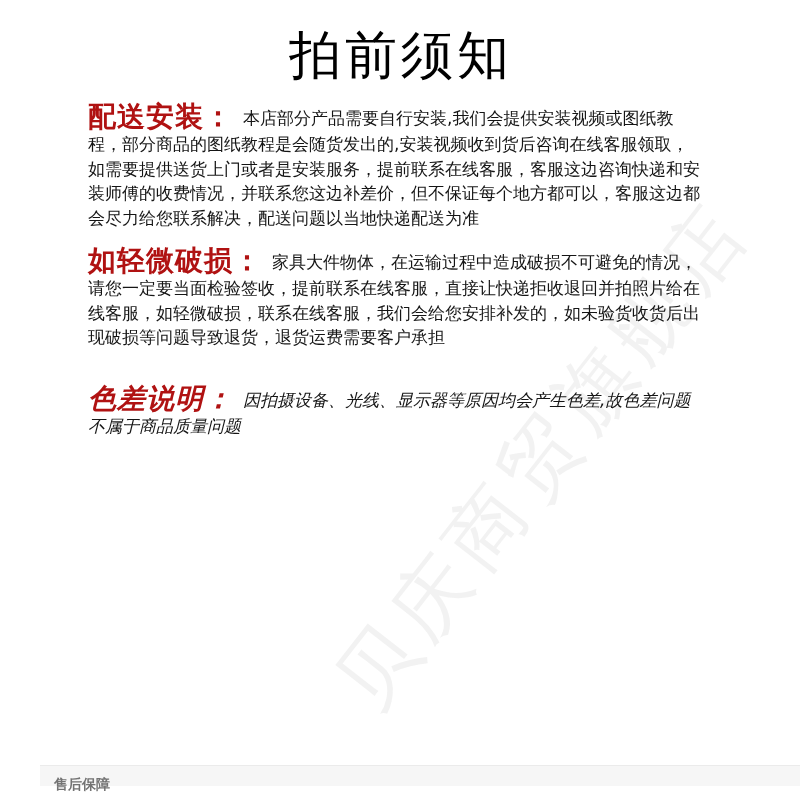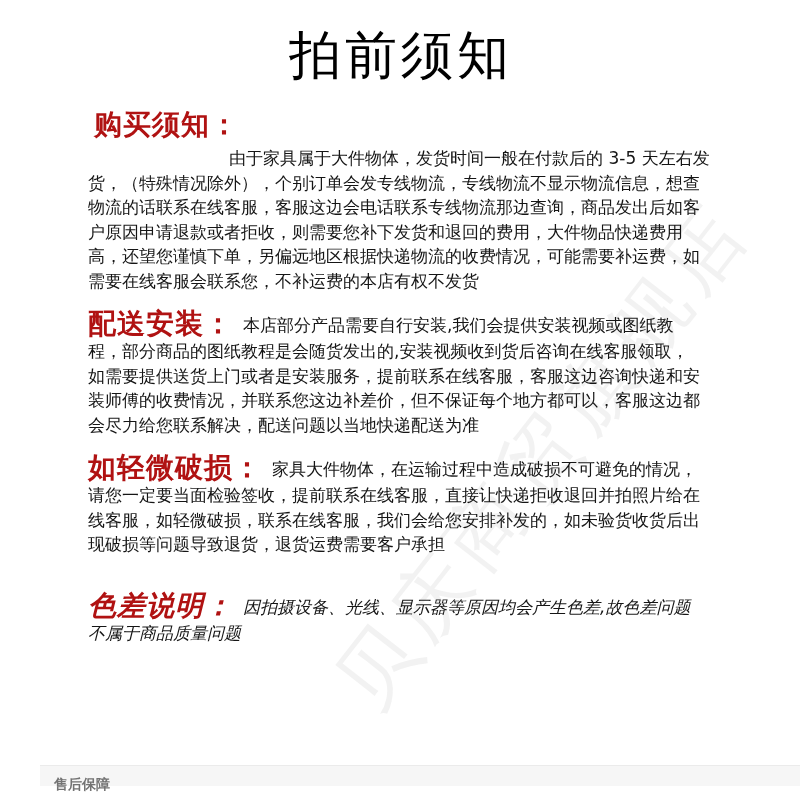--- a/index.html
+++ b/index.html
@@ -90,24 +90,20 @@
 <body>
 
 <div class="page">
 
   <div class="watermark">贝庆商贸旗舰店</div>
 
   <div class="content">
 
     <h1 class="title">拍前须知</h1>
 
-    <div class="section">
-      <span class="heading heading-block">购买须知：</span>
-      <p class="body-text first-indent">由于家具属于大件物体，发货时间一般在付款后的 3-5 天左右发货，（特殊情况除外），个别订单会发专线物流，专线物流不显示物流信息，想查物流的话联系在线客服，客服这边会电话联系专线物流那边查询，商品发出后如客户原因申请退款或者拒收，则需要您补下发货和退回的费用，大件物品快递费用高，还望您谨慎下单，另偏远地区根据快递物流的收费情况，可能需要补运费，如需要在线客服会联系您，不补运费的本店有权不发货</p>
-    </div>
 
     <p class="body-text section-inline">
       <span class="heading heading-inline">配送安装：</span><span>本店部分产品需要自行安装,我们会提供安装视频或图纸教程，部分商品的图纸教程是会随货发出的,安装视频收到货后咨询在线客服领取，如需要提供送货上门或者是安装服务，提前联系在线客服，客服这边咨询快递和安装师傅的收费情况，并联系您这边补差价，但不保证每个地方都可以，客服这边都会尽力给您联系解决，配送问题以当地快递配送为准</span>
     </p>
 
     <p class="body-text section-inline">
       <span class="heading heading-inline">如轻微破损：</span><span>家具大件物体，在运输过程中造成破损不可避免的情况，请您一定要当面检验签收，提前联系在线客服，直接让快递拒收退回并拍照片给在线客服，如轻微破损，联系在线客服，我们会给您安排补发的，如未验货收货后出现破损等问题导致退货，退货运费需要客户承担</span>
     </p>
 
     <p class="body-text section-inline gap-lg">

